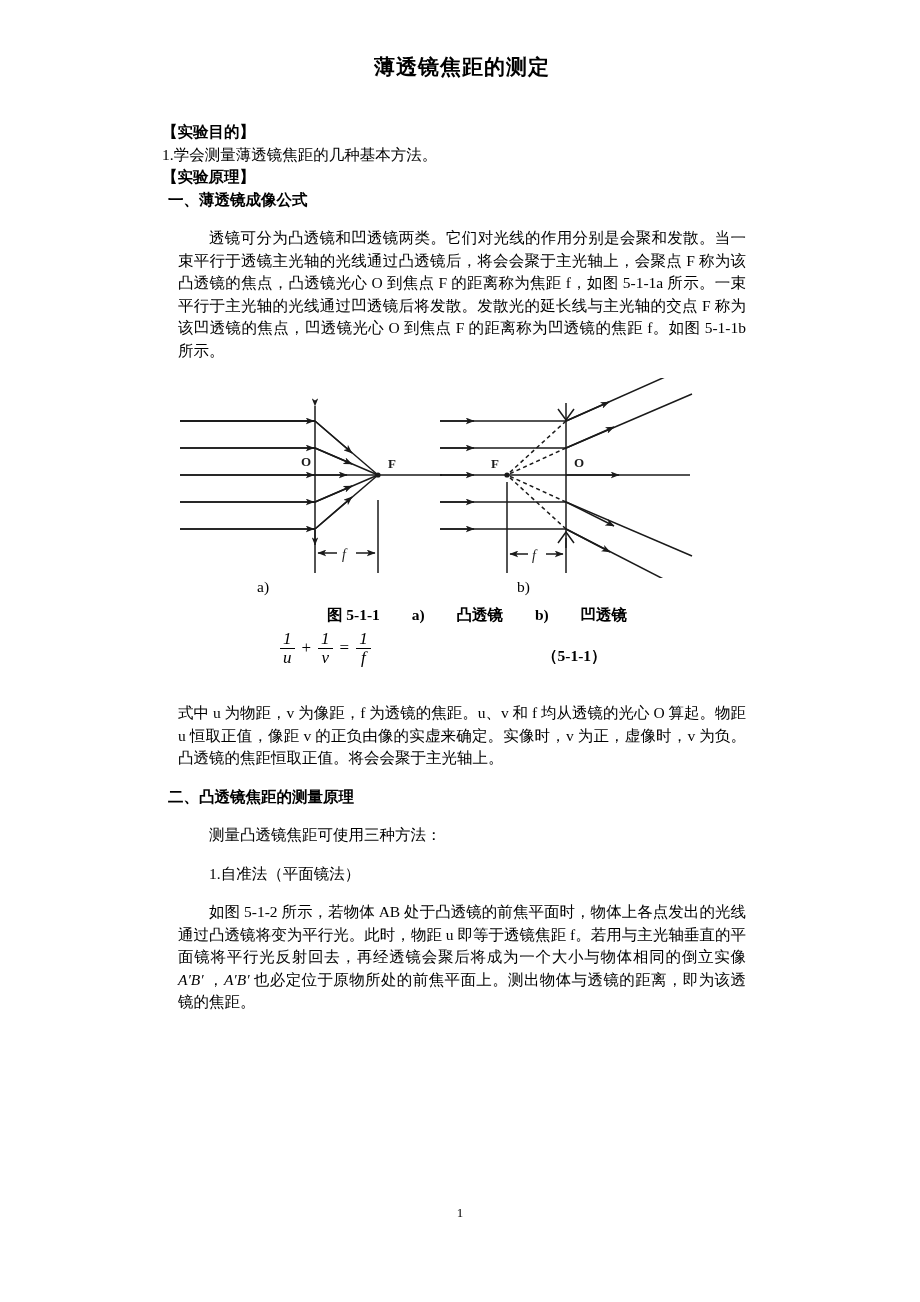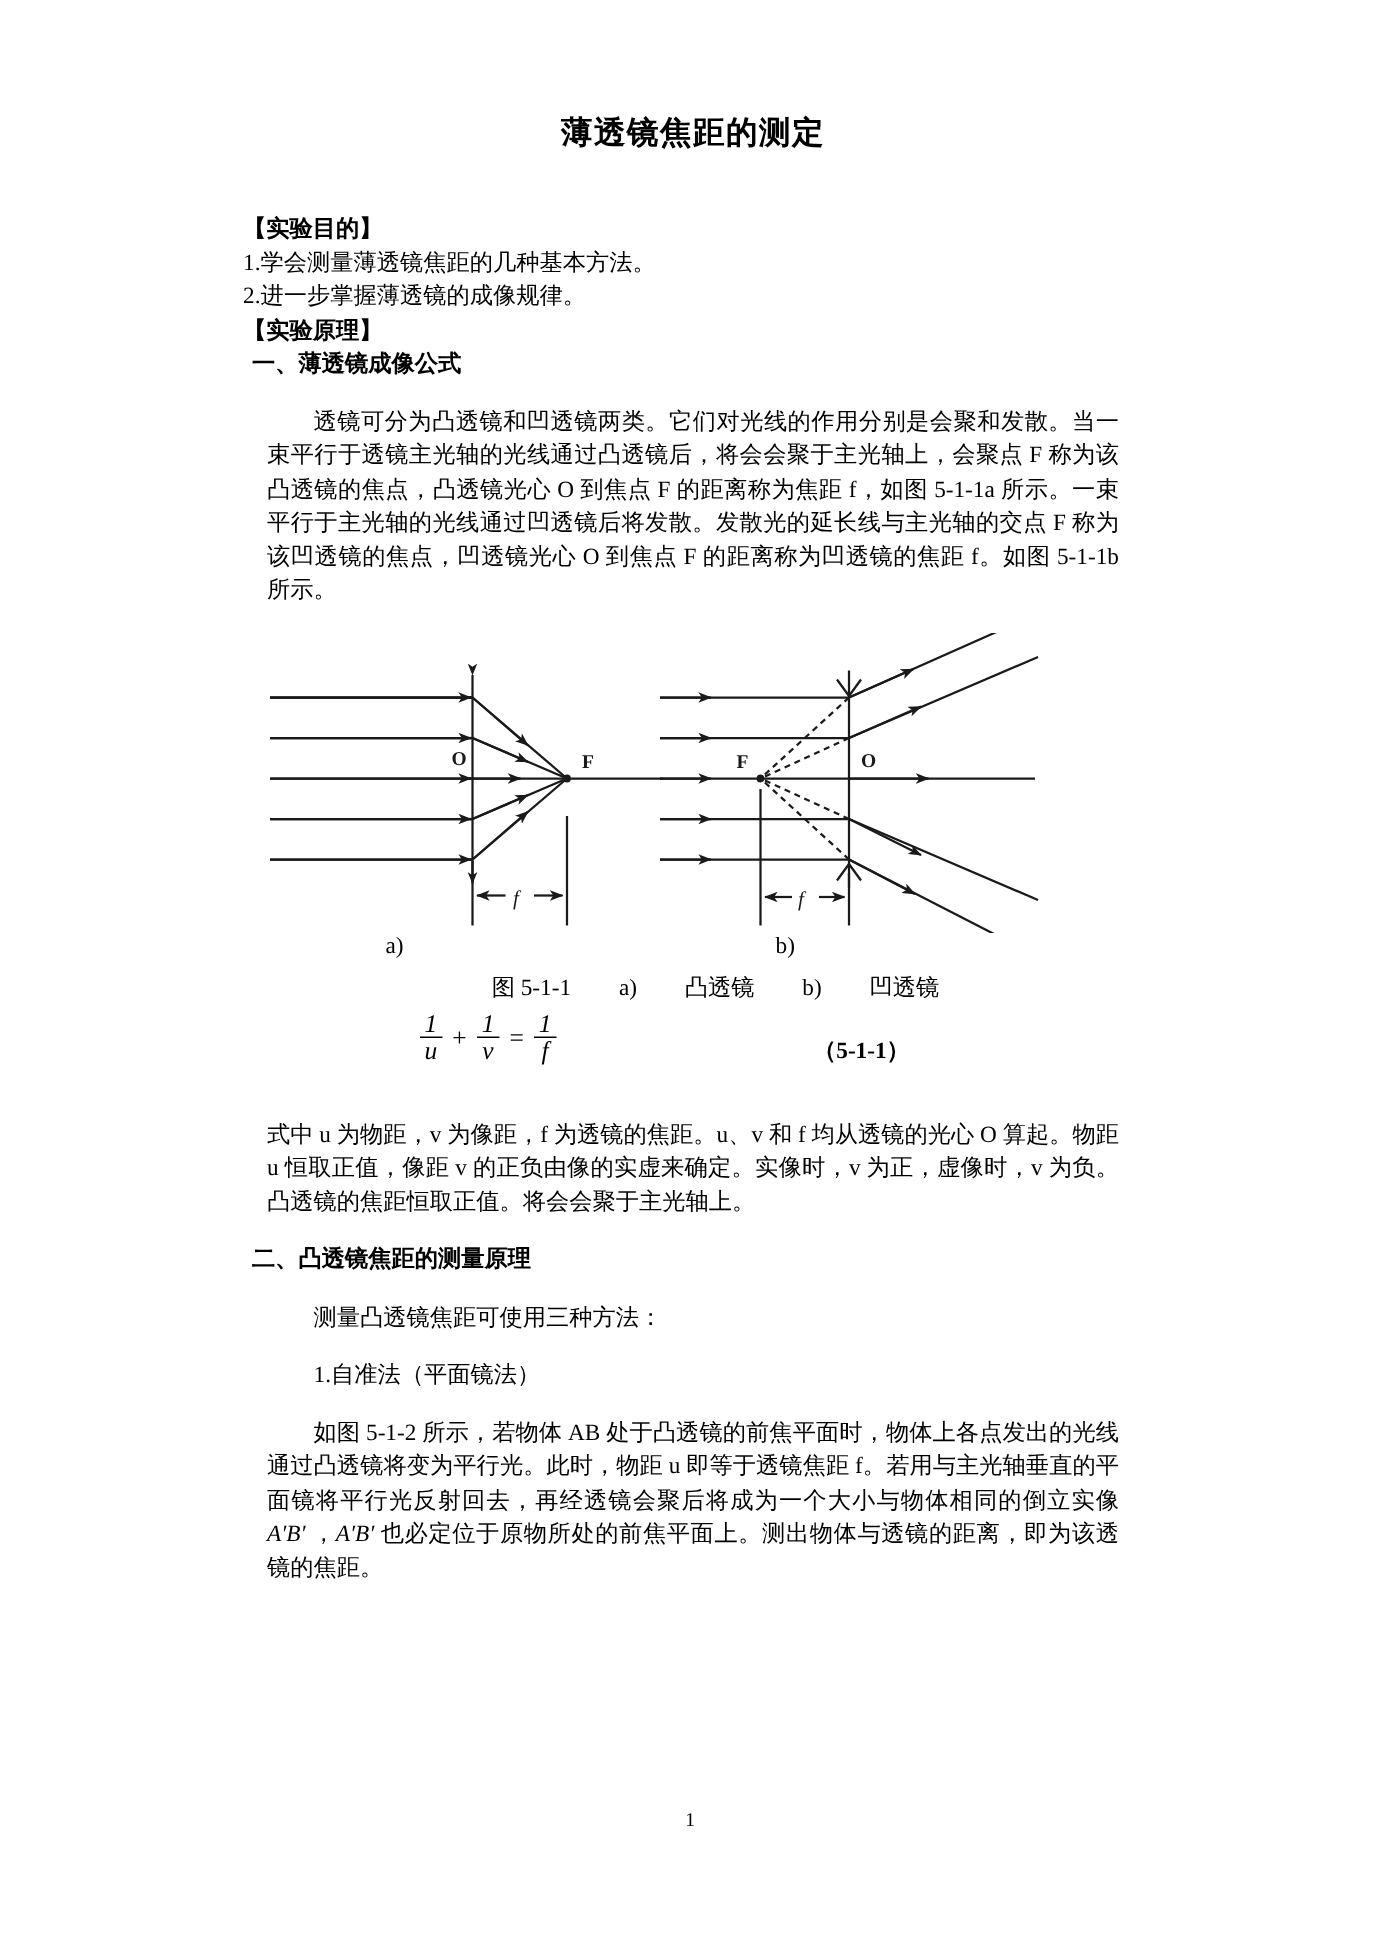--- a/index.html
+++ b/index.html
@@ -25,21 +25,21 @@
     top: 0;
     width: 600px;
   }
   .doc-title {
     text-align: center;
     font-family: Liberation Mono, monospace;
     font-weight: bold;
     font-size: 21px;
     letter-spacing: 1px;
     margin: 0;
-    padding-top: 74px;
+    padding-top: 53px;
   }
   .sec-head {
     font-family: "Liberation Sans", "DejaVu Sans", sans-serif;
     font-weight: bold;
     font-size: 15.5px;
     margin: 0;
     line-height: 22.5px;
   }
   .sec-head.indent1 { text-indent: 6px; }
   .para {
@@ -72,21 +72,21 @@
   }
   .fig-labels-ab .a-lab { position: absolute; left: 95px; top: 0; }
   .fig-labels-ab .b-lab { position: absolute; left: 355px; top: 0; }
   .fig-caption {
     text-align: center;
     font-size: 15.5px;
     line-height: 22px;
     margin: 0;
     padding-left: 30px;
   }
-  .fig-caption span { margin: 0 14px; }
+  .fig-caption span { margin: 0 14px; font-weight: bold; }
 
   
   .formula-row {
     position: relative;
     height: 56px;
     margin-top: 4px;
   }
   .frac {
     display: inline-block;
     vertical-align: middle;
@@ -133,21 +133,20 @@
 <div class="page">
 
   <div class="content">
 
     <h1 class="doc-title">薄透镜焦距的测定</h1>
 
     <div class="gap-before-goal"></div>
 
     <div class="sec-head">【实验目的】</div>
     <div class="list-line">1.学会测量薄透镜焦距的几种基本方法。</div>
-    <div class="list-line">2.进一步掌握薄透镜的成像规律。</div>
 
     <div class="sec-head">【实验原理】</div>
     <div class="sec-head indent1">一、薄透镜成像公式</div>
 
     <p class="para indent">透镜可分为凸透镜和凹透镜两类。它们对光线的作用分别是会聚和发散。当一束平行于透镜主光轴的光线通过凸透镜后，将会会聚于主光轴上，会聚点 F 称为该凸透镜的焦点，凸透镜光心 O 到焦点 F 的距离称为焦距 f，如图 5-1-1a 所示。一束平行于主光轴的光线通过凹透镜后将发散。发散光的延长线与主光轴的交点 F 称为该凹透镜的焦点，凹透镜光心 O 到焦点 F 的距离称为凹透镜的焦距 f。如图 5-1-1b 所示。</p>
 
     <div class="figure-wrap">
       <svg width="600" height="200" viewBox="0 0 600 200">
         <defs>
           <marker id="ah" markerWidth="9" markerHeight="7" refX="8.4" refY="3.5" orient="auto" markerUnits="userSpaceOnUse">

